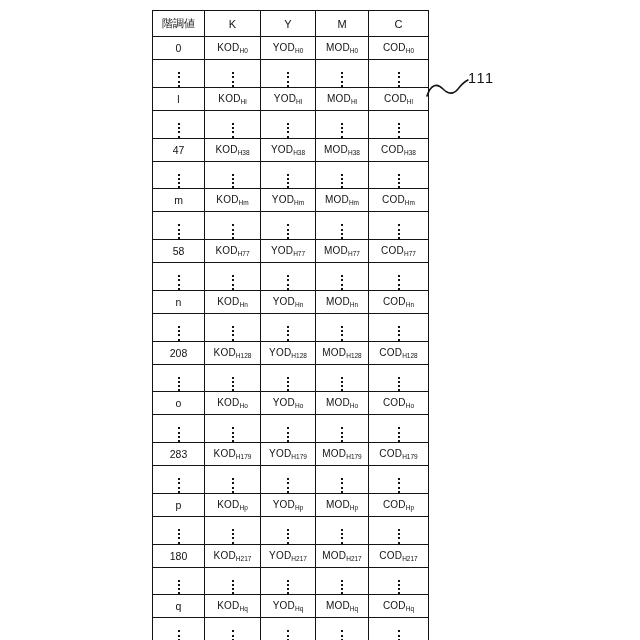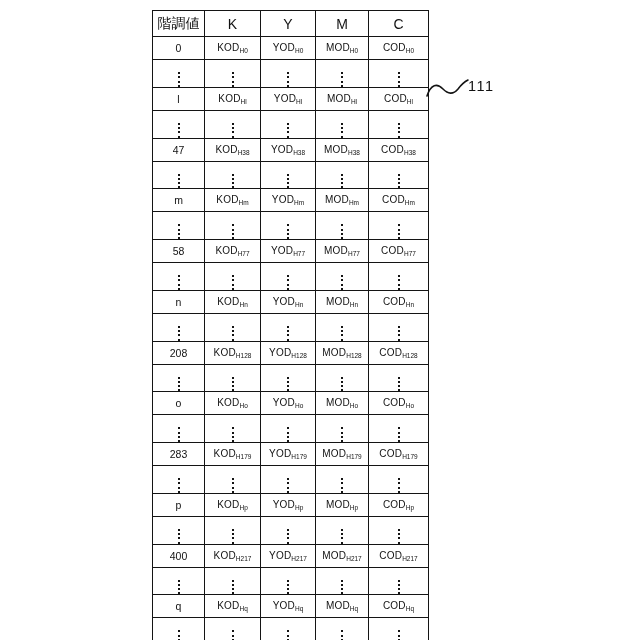--- a/index.html
+++ b/index.html
@@ -25,21 +25,21 @@
     border: 1.5px solid #141414;
     text-align: center;
     vertical-align: middle;
     padding: 0;
     overflow: hidden;
     white-space: nowrap;
   }
   .ref-table th {
     height: 25px;
     font-weight: 400;
-    font-size: 14px;
+    font-size: 11px;
   }
   .ref-table td {
     height: 22.2px;
   }
   .grad-cell {
     font-size: 10.5px;
   }
   .code-cell {
     font-size: 10px;
     letter-spacing: 0.2px;
@@ -69,21 +69,21 @@
     height: 36px;
   }
   .callout svg {
     position: absolute;
     left: 0;
     top: 0;
   }
   .ref-number {
     position: absolute;
     left: 42px;
-    top: 8px;
+    top: 0px;
     font-size: 14.5px;
     letter-spacing: 1.5px;
     color: #111111;
   }
 </style>
 </head>
 <body>
 
 <table class="ref-table">
   <colgroup>
@@ -487,21 +487,21 @@
             <i></i>
           </span></td>
         <td><span class="vdots">
             <i></i>
             <i></i>
             <i></i>
             <i></i>
           </span></td>
       </tr>
       <tr>
-        <td class="grad-cell">400</td>
+        <td class="grad-cell">180</td>
         <td class="code-cell"><span>KOD</span><span class="subscript">H217</span></td>
         <td class="code-cell"><span>YOD</span><span class="subscript">H217</span></td>
         <td class="code-cell"><span>MOD</span><span class="subscript">H217</span></td>
         <td class="code-cell"><span>COD</span><span class="subscript">H217</span></td>
       </tr>
       <tr>
         <td><span class="vdots">
             <i></i>
             <i></i>
             <i></i>

